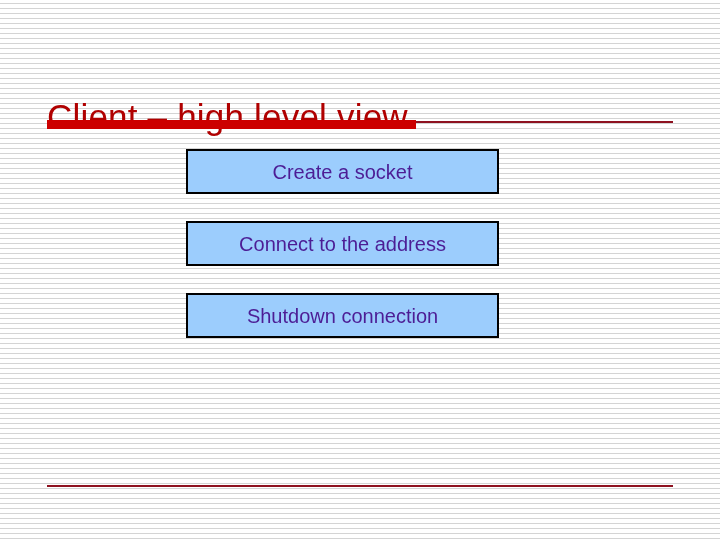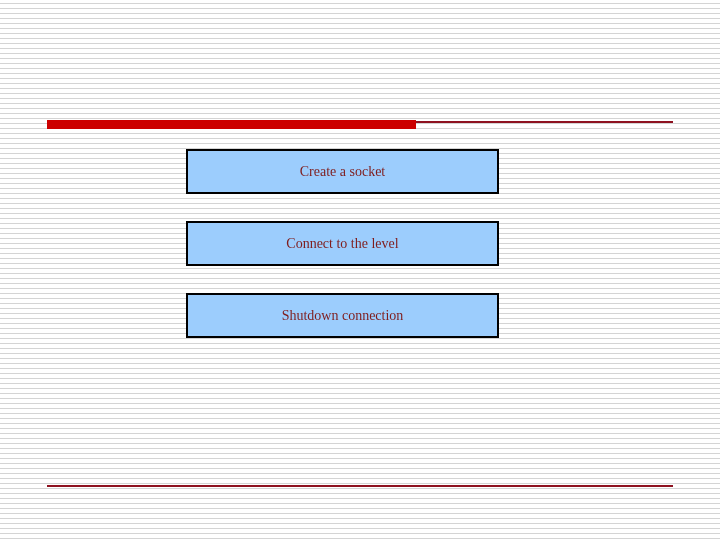--- a/index.html
+++ b/index.html
@@ -79,55 +79,55 @@
     background: #9ccdfd;
     border: 2px solid #000000;
     display: flex;
     align-items: center;
     justify-content: center;
   }
   .flow-box:last-child {
     margin-bottom: 9px;
   }
   .flow-label {
-    font-size: 14px;
+    font-size: 20px;
     line-height: 20px;
-    color: #7f1d1d;
+    color: #4c1d95;
     white-space: nowrap;
-    font-family: Liberation Serif, serif;
   }
 
   
   #bottom-rule {
     position: absolute;
     left: 47px;
     top: 485px;
     width: 626px;
     height: 2px;
     background: #8e1220;
   }
 </style>
 </head>
 <body>
 
 <div id="slide">
 
+  <h1 id="title">Client – high level view</h1>
 
   <div id="title-rule-thin"></div>
   <div id="title-rule-thick"></div>
 
   <div id="boxes">
 
     <div class="flow-box">
       <span class="flow-label">Create a socket</span>
     </div>
 
 
     <div class="flow-box">
-      <span class="flow-label">Connect to the level</span>
+      <span class="flow-label">Connect to the address</span>
     </div>
 
 
     <div class="flow-box">
       <span class="flow-label">Shutdown connection</span>
     </div>
 
   </div>
 
   <div id="bottom-rule"></div>

